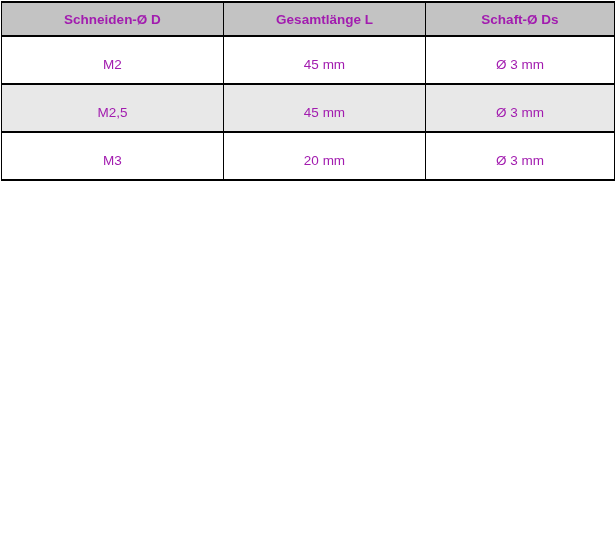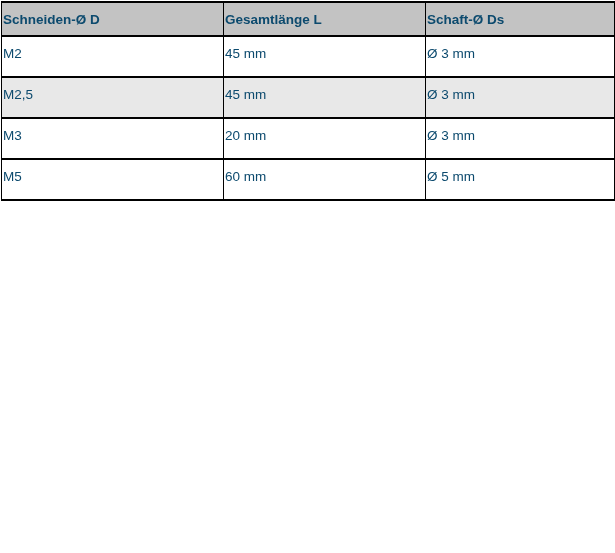--- a/index.html
+++ b/index.html
@@ -19,37 +19,37 @@
   }
   table.spec-table col.c1 { width: 222px; }
   table.spec-table col.c2 { width: 202px; }
   table.spec-table col.c3 { width: 189px; }
   table.spec-table th,
   table.spec-table td {
     border-left: 1px solid #000000;
     border-right: 1px solid #000000;
     border-top: 2px solid #000000;
     border-bottom: 2px solid #000000;
-    text-align: left;
-    color: #0c4a6e;
+    text-align: center;
+    color: #a21caf;
     box-sizing: border-box;
   }
   table.spec-table th {
     height: 34px;
     font-size: 13.5px;
     font-weight: bold;
     vertical-align: middle;
     background: #c3c3c3;
   }
   table.spec-table td {
-    height: 41px;
+    height: 48px;
     font-size: 13.5px;
     font-weight: normal;
     vertical-align: top;
-    padding-top: 9px;
+    padding-top: 20px;
   }
   tr.row-alt td { background: #e8e8e8; }
   tr.row-plain td { background: #ffffff; }
 </style>
 </head>
 <body>
 
 <table class="spec-table">
   <colgroup>
     <col class="c1">
@@ -72,19 +72,14 @@
     <tr class="row-alt">
       <td>M2,5</td>
       <td>45 mm</td>
       <td>Ø 3 mm</td>
     </tr>
     <tr class="row-plain">
       <td>M3</td>
       <td>20 mm</td>
       <td>Ø 3 mm</td>
     </tr>
-    <tr class="row-plain">
-      <td>M5</td>
-      <td>60 mm</td>
-      <td>Ø 5 mm</td>
-    </tr>
   </tbody>
 </table>
 
 </body></html>

